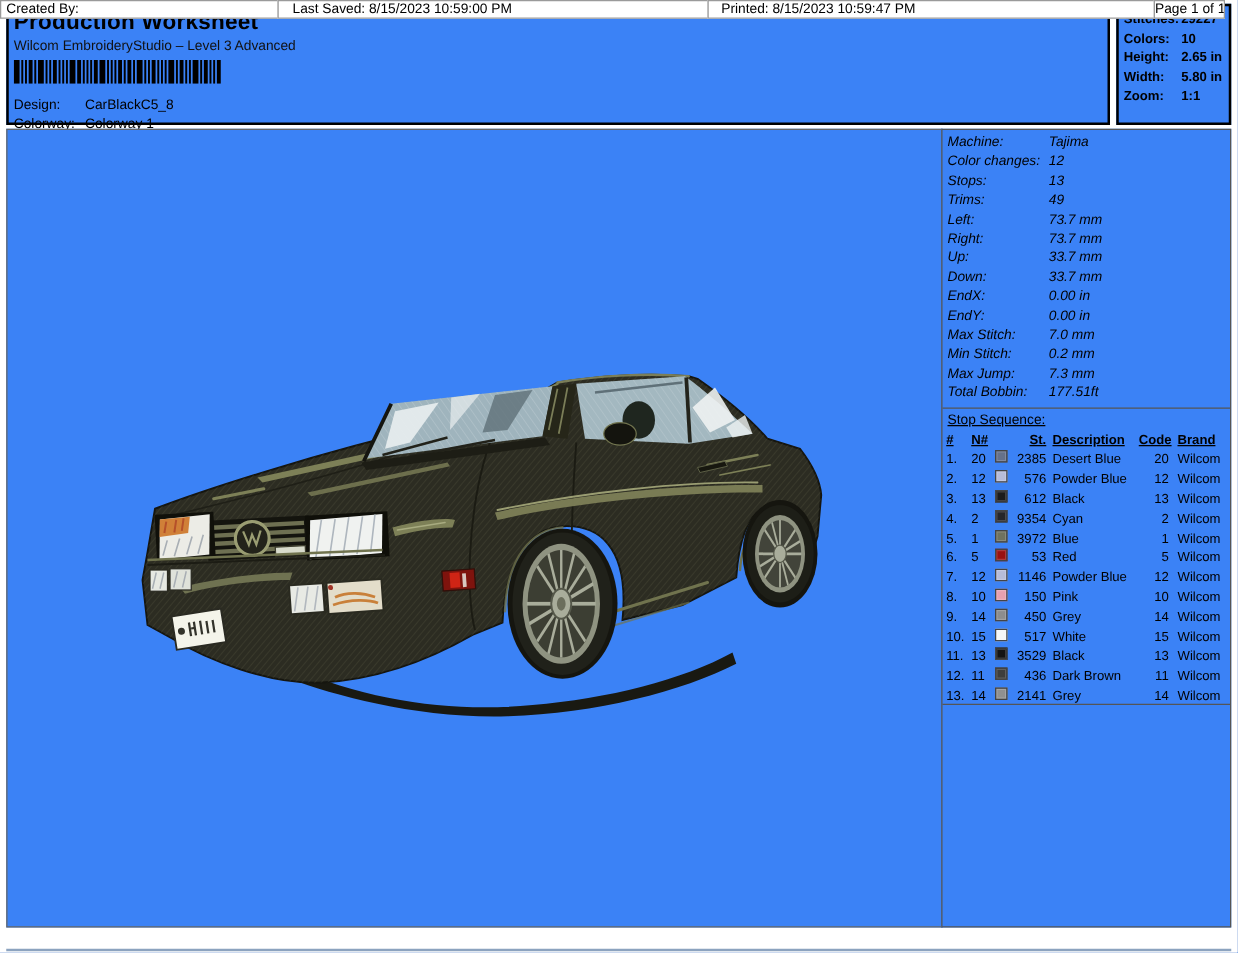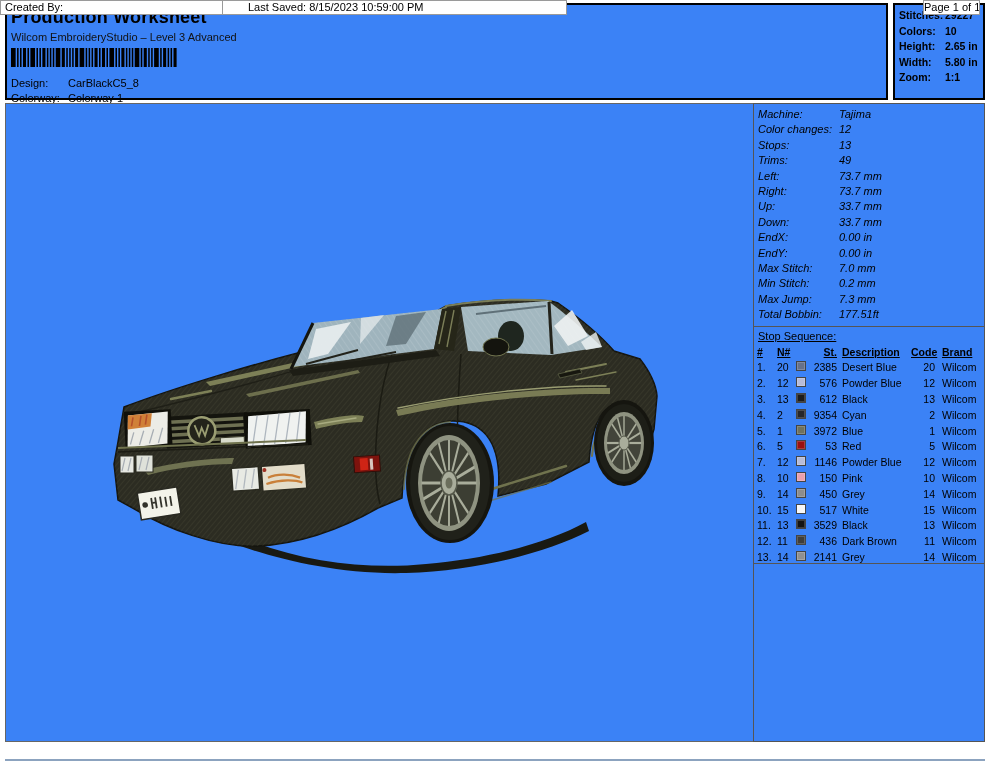--- a/index.html
+++ b/index.html
@@ -37,21 +37,21 @@
   .c-desc{padding-left:2px;}
   .c-brand{padding-left:4px;}
   .swatch{width:10px;height:10px;border:1px solid #444;box-sizing:border-box;
           box-shadow:inset 0 0 0 1px rgba(255,255,255,.18);}
   .hline-459{position:absolute;left:0;right:0;top:459px;border-top:1px solid #555;}
   
   .footer{left:5px;top:744px;width:980px;height:18px;}
   .fcell{position:absolute;top:0;height:15px;border:1px solid #9a9a9a;box-sizing:border-box;
          font-size:11px;line-height:13px;background:#fff;white-space:nowrap;overflow:hidden;}
   .fc1{left:0;width:223px;padding-left:4px;}
-  .fc2{left:222px;width:345px;padding-left:25px;}
+  .fc2{left:222px;width:345px;padding-left:11px;}
   .fc3{left:566px;width:358px;padding-left:10px;}
   .fc4{left:923px;width:57px;text-align:left;padding-right:13px;}
   .bottomline{position:absolute;left:5px;top:759px;width:980px;height:2px;background:#8ca3bf;}
 </style>
 </head>
 <body>
 
 <div class="page">
 
   <div class="box hdr-left">
@@ -518,16 +518,17 @@
           <span class="c-code">14</span>
           <span class="c-brand">Wilcom</span>
         </div>
       </div>
     <div class="hline-459"></div>
   </div>
 
   <div class="footer">
     <div class="fcell fc1">Created By:</div>
     <div class="fcell fc2">Last Saved: 8/15/2023 10:59:00 PM</div>
+    <div class="fcell fc3">Printed: 8/15/2023 10:59:47 PM</div>
     <div class="fcell fc4">Page 1 of 1</div>
   </div>
   <div class="bottomline"></div>
 </div>
 
 </body></html>

